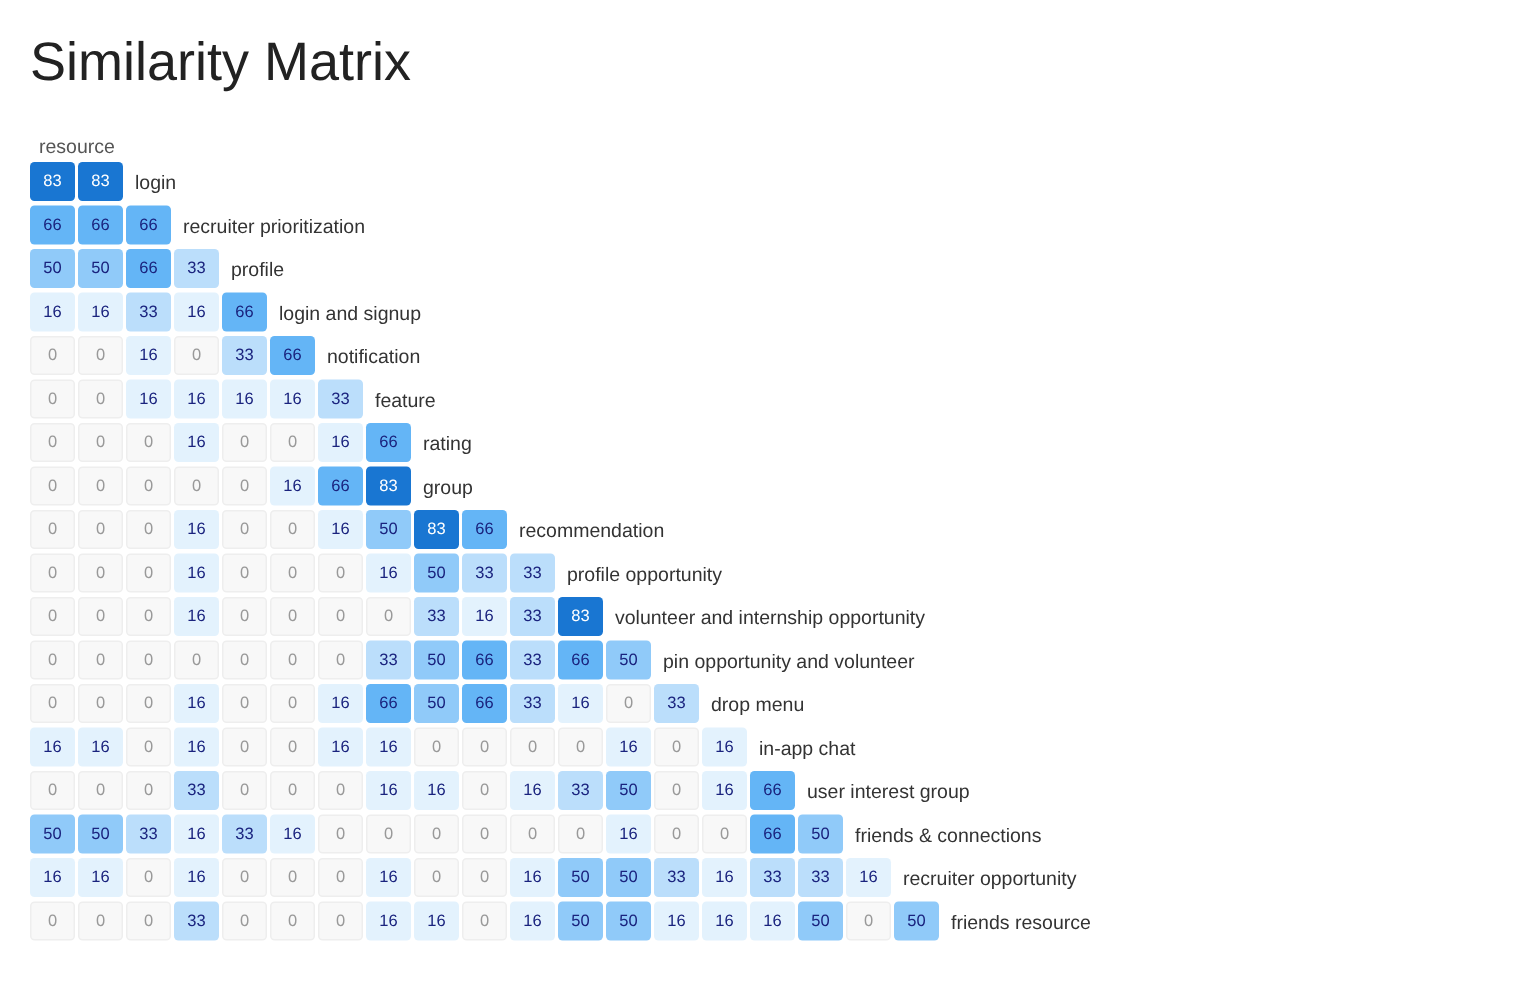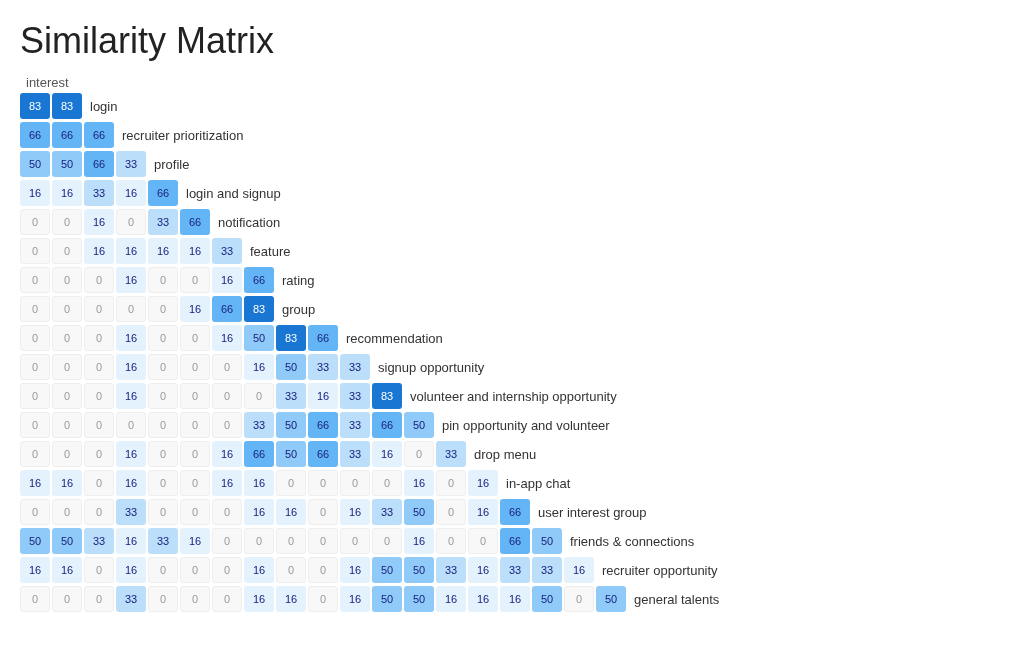--- a/index.html
+++ b/index.html
@@ -5,21 +5,21 @@
     * { box-sizing: border-box; margin: 0; padding: 0; }
     body {
       font-family: Arial, sans-serif;
       background: #fff;
       padding: 20px;
       color: #333;
     }
     h1 {
       font-size: 36px;
       font-weight: 400;
-      margin-bottom: 13px;
+      margin-bottom: 28px;
       color: #222;
     }
     .matrix-container {
       overflow-x: auto;
     }
     .matrix-row {
       display: flex;
       align-items: center;
       margin-bottom: 3px;
     }
@@ -48,21 +48,21 @@
     }
   </style>
 </head>
 <body>
 
 <h1>Similarity Matrix</h1>
 
 <div class="matrix-container">
   <div id="matrix-rows">
       <div class="matrix-row">
-        <span class="header-label">interest</span>
+        <span class="header-label">resource</span>
       </div>
       <div class="matrix-row">
         <div class="cell" style="background: rgb(25, 118, 210); color: rgb(255, 255, 255); border: none;">83</div>
         <div class="cell" style="background: rgb(25, 118, 210); color: rgb(255, 255, 255); border: none;">83</div>
         <span class="row-label">login</span>
       </div>
       <div class="matrix-row">
         <div class="cell" style="background: rgb(100, 181, 246); color: rgb(26, 35, 126); border: none;">66</div>
         <div class="cell" style="background: rgb(100, 181, 246); color: rgb(26, 35, 126); border: none;">66</div>
         <div class="cell" style="background: rgb(100, 181, 246); color: rgb(26, 35, 126); border: none;">66</div>
@@ -142,21 +142,21 @@
         <div class="cell" style="background: rgb(248, 248, 248); color: rgb(153, 153, 153); border: 1px solid rgb(238, 238, 238);">0</div>
         <div class="cell" style="background: rgb(248, 248, 248); color: rgb(153, 153, 153); border: 1px solid rgb(238, 238, 238);">0</div>
         <div class="cell" style="background: rgb(227, 242, 253); color: rgb(26, 35, 126); border: none;">16</div>
         <div class="cell" style="background: rgb(248, 248, 248); color: rgb(153, 153, 153); border: 1px solid rgb(238, 238, 238);">0</div>
         <div class="cell" style="background: rgb(248, 248, 248); color: rgb(153, 153, 153); border: 1px solid rgb(238, 238, 238);">0</div>
         <div class="cell" style="background: rgb(248, 248, 248); color: rgb(153, 153, 153); border: 1px solid rgb(238, 238, 238);">0</div>
         <div class="cell" style="background: rgb(227, 242, 253); color: rgb(26, 35, 126); border: none;">16</div>
         <div class="cell" style="background: rgb(144, 202, 249); color: rgb(26, 35, 126); border: none;">50</div>
         <div class="cell" style="background: rgb(187, 222, 251); color: rgb(26, 35, 126); border: none;">33</div>
         <div class="cell" style="background: rgb(187, 222, 251); color: rgb(26, 35, 126); border: none;">33</div>
-        <span class="row-label">signup opportunity</span>
+        <span class="row-label">profile opportunity</span>
       </div>
       <div class="matrix-row">
         <div class="cell" style="background: rgb(248, 248, 248); color: rgb(153, 153, 153); border: 1px solid rgb(238, 238, 238);">0</div>
         <div class="cell" style="background: rgb(248, 248, 248); color: rgb(153, 153, 153); border: 1px solid rgb(238, 238, 238);">0</div>
         <div class="cell" style="background: rgb(248, 248, 248); color: rgb(153, 153, 153); border: 1px solid rgb(238, 238, 238);">0</div>
         <div class="cell" style="background: rgb(227, 242, 253); color: rgb(26, 35, 126); border: none;">16</div>
         <div class="cell" style="background: rgb(248, 248, 248); color: rgb(153, 153, 153); border: 1px solid rgb(238, 238, 238);">0</div>
         <div class="cell" style="background: rgb(248, 248, 248); color: rgb(153, 153, 153); border: 1px solid rgb(238, 238, 238);">0</div>
         <div class="cell" style="background: rgb(248, 248, 248); color: rgb(153, 153, 153); border: 1px solid rgb(238, 238, 238);">0</div>
         <div class="cell" style="background: rgb(248, 248, 248); color: rgb(153, 153, 153); border: 1px solid rgb(238, 238, 238);">0</div>
@@ -290,16 +290,16 @@
         <div class="cell" style="background: rgb(248, 248, 248); color: rgb(153, 153, 153); border: 1px solid rgb(238, 238, 238);">0</div>
         <div class="cell" style="background: rgb(227, 242, 253); color: rgb(26, 35, 126); border: none;">16</div>
         <div class="cell" style="background: rgb(144, 202, 249); color: rgb(26, 35, 126); border: none;">50</div>
         <div class="cell" style="background: rgb(144, 202, 249); color: rgb(26, 35, 126); border: none;">50</div>
         <div class="cell" style="background: rgb(227, 242, 253); color: rgb(26, 35, 126); border: none;">16</div>
         <div class="cell" style="background: rgb(227, 242, 253); color: rgb(26, 35, 126); border: none;">16</div>
         <div class="cell" style="background: rgb(227, 242, 253); color: rgb(26, 35, 126); border: none;">16</div>
         <div class="cell" style="background: rgb(144, 202, 249); color: rgb(26, 35, 126); border: none;">50</div>
         <div class="cell" style="background: rgb(248, 248, 248); color: rgb(153, 153, 153); border: 1px solid rgb(238, 238, 238);">0</div>
         <div class="cell" style="background: rgb(144, 202, 249); color: rgb(26, 35, 126); border: none;">50</div>
-        <span class="row-label">general talents</span>
+        <span class="row-label">friends resource</span>
       </div>
     </div>
 </div>
 
 </body></html>

